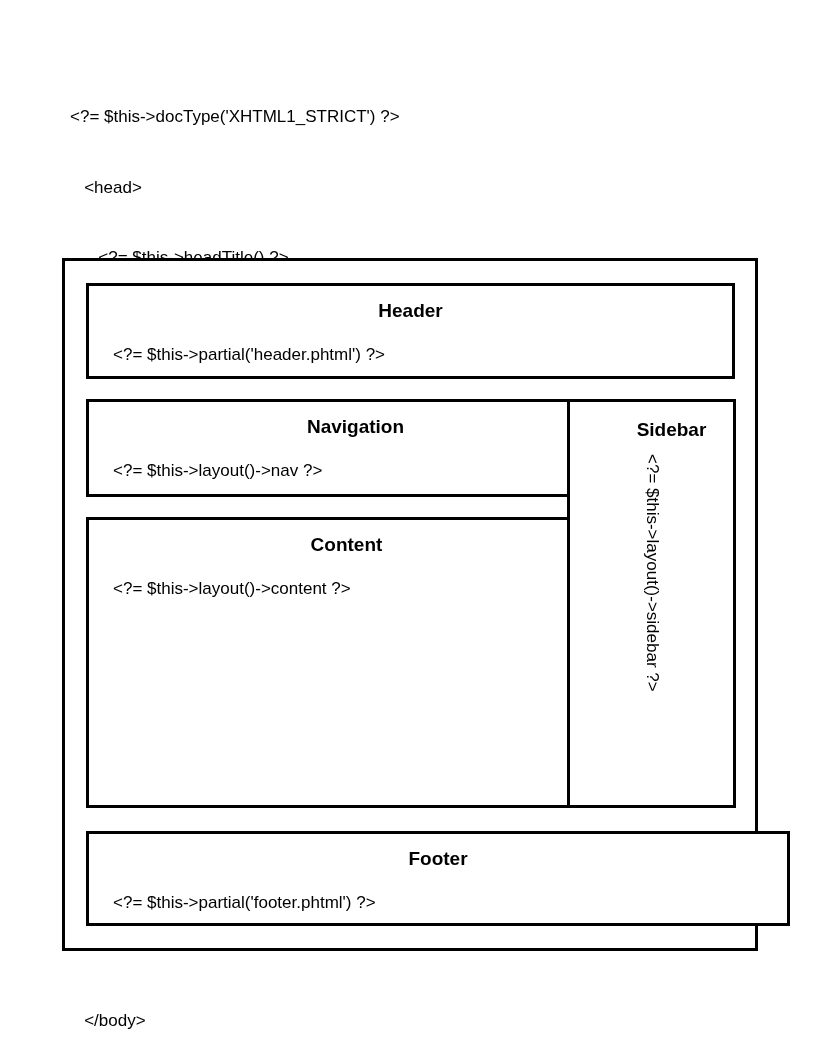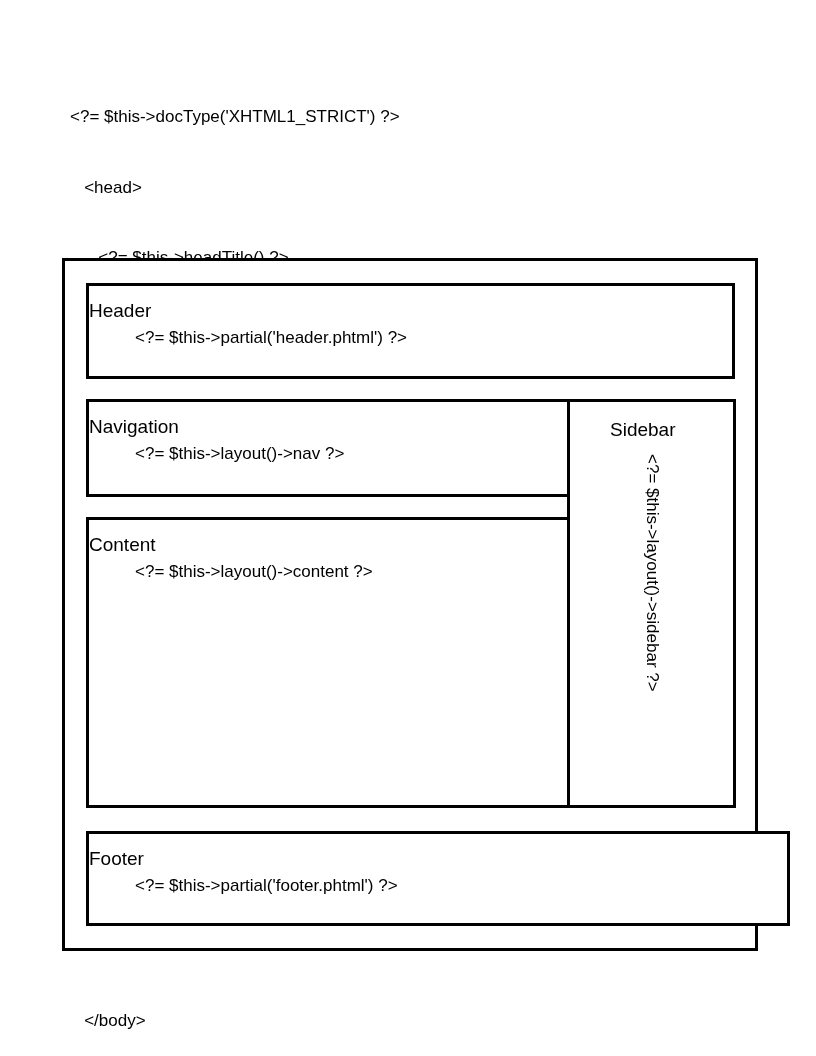--- a/index.html
+++ b/index.html
@@ -43,30 +43,31 @@
 
   .region-box {
     position: absolute;
     border: 3px solid #000;
     box-sizing: border-box;
     background: #fff;
   }
 
   .region-title {
     font-size: 19px;
-    font-weight: normal;
+    font-weight: bold;
+    text-align: center;
     display: block;
     margin-top: 14px;
   }
 
   .region-code {
     display: block;
     font-size: 17px;
-    margin-top: 6px;
-    padding-left: 46px;
+    margin-top: 23px;
+    padding-left: 24px;
     white-space: pre;
   }
 
   
   #region-header  { left: 21px;  top: 22px;  width: 649px; height: 96px; }
   #region-nav     { left: 21px;  top: 138px; width: 539px; height: 98px; }
   #region-content { left: 21px;  top: 256px; width: 521px; height: 291px; }
   #region-sidebar { left: 502px; top: 138px; width: 169px; height: 409px; }
   #region-footer  { left: 21px;  top: 570px; width: 704px; height: 95px; }
 

